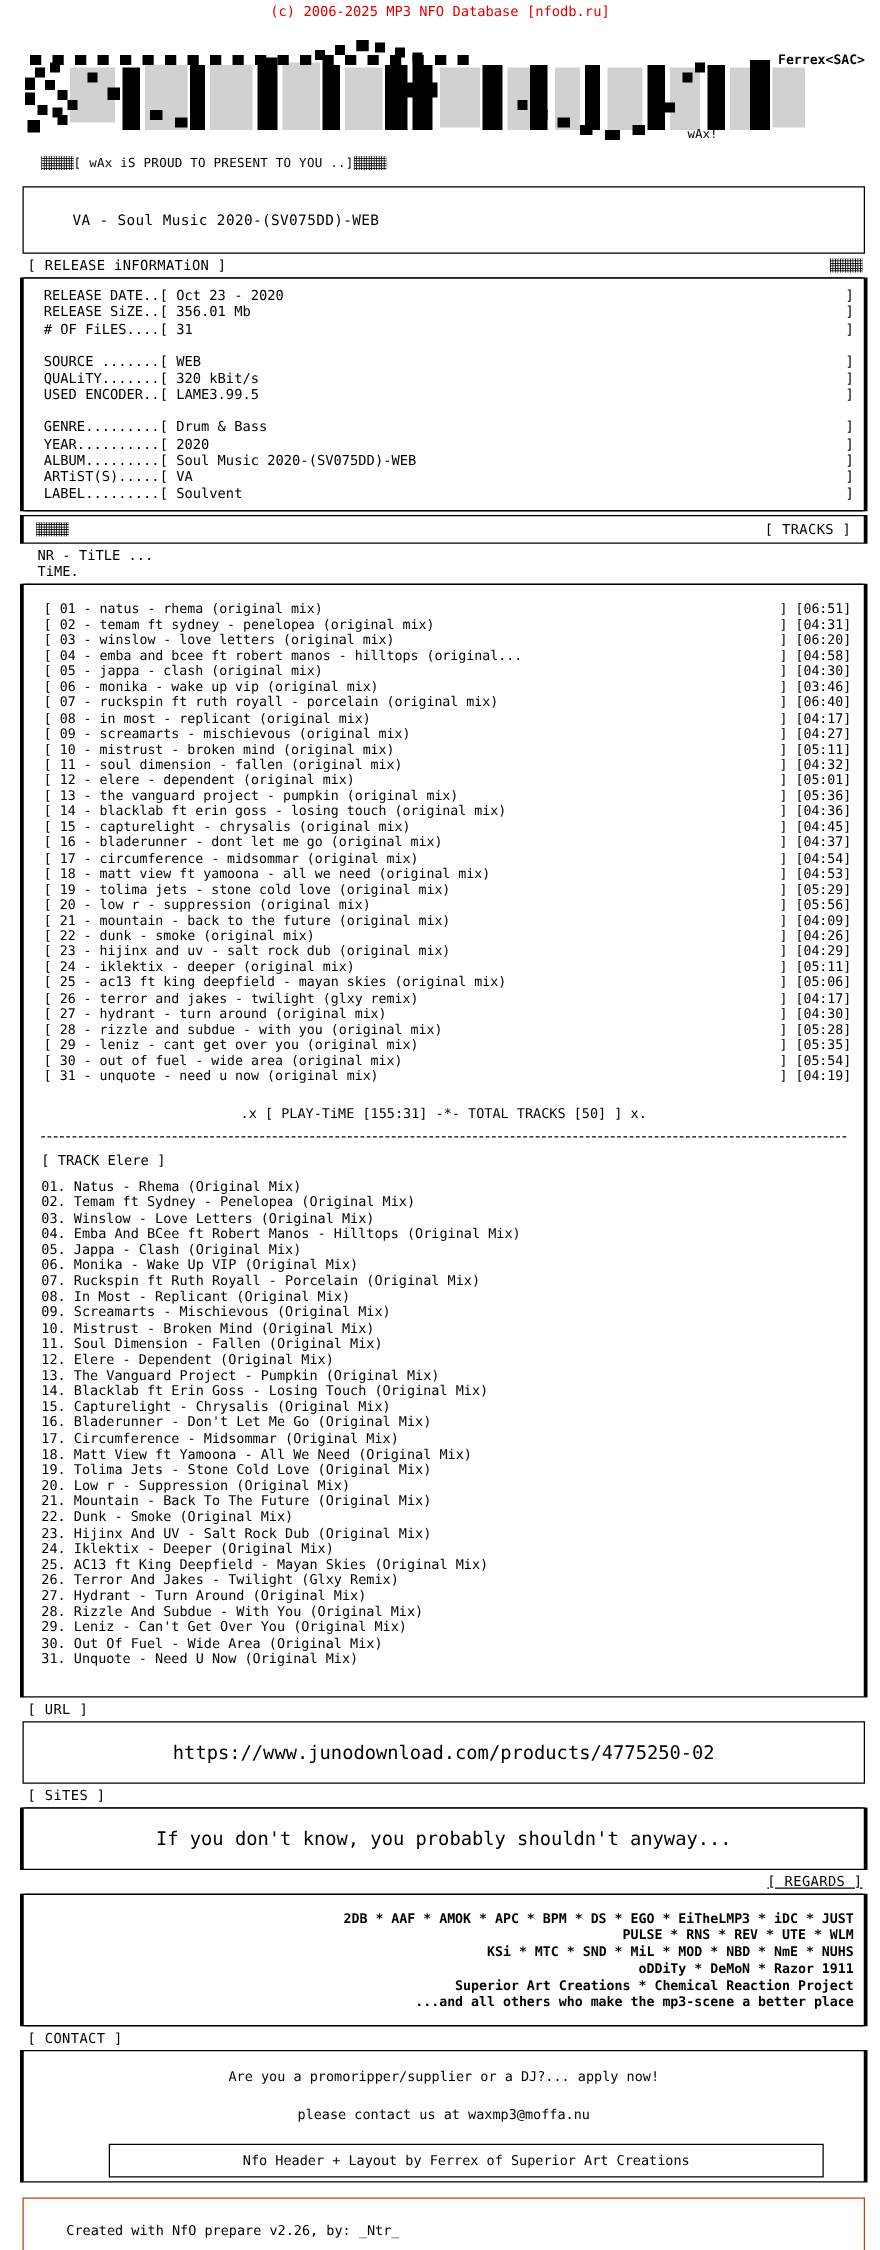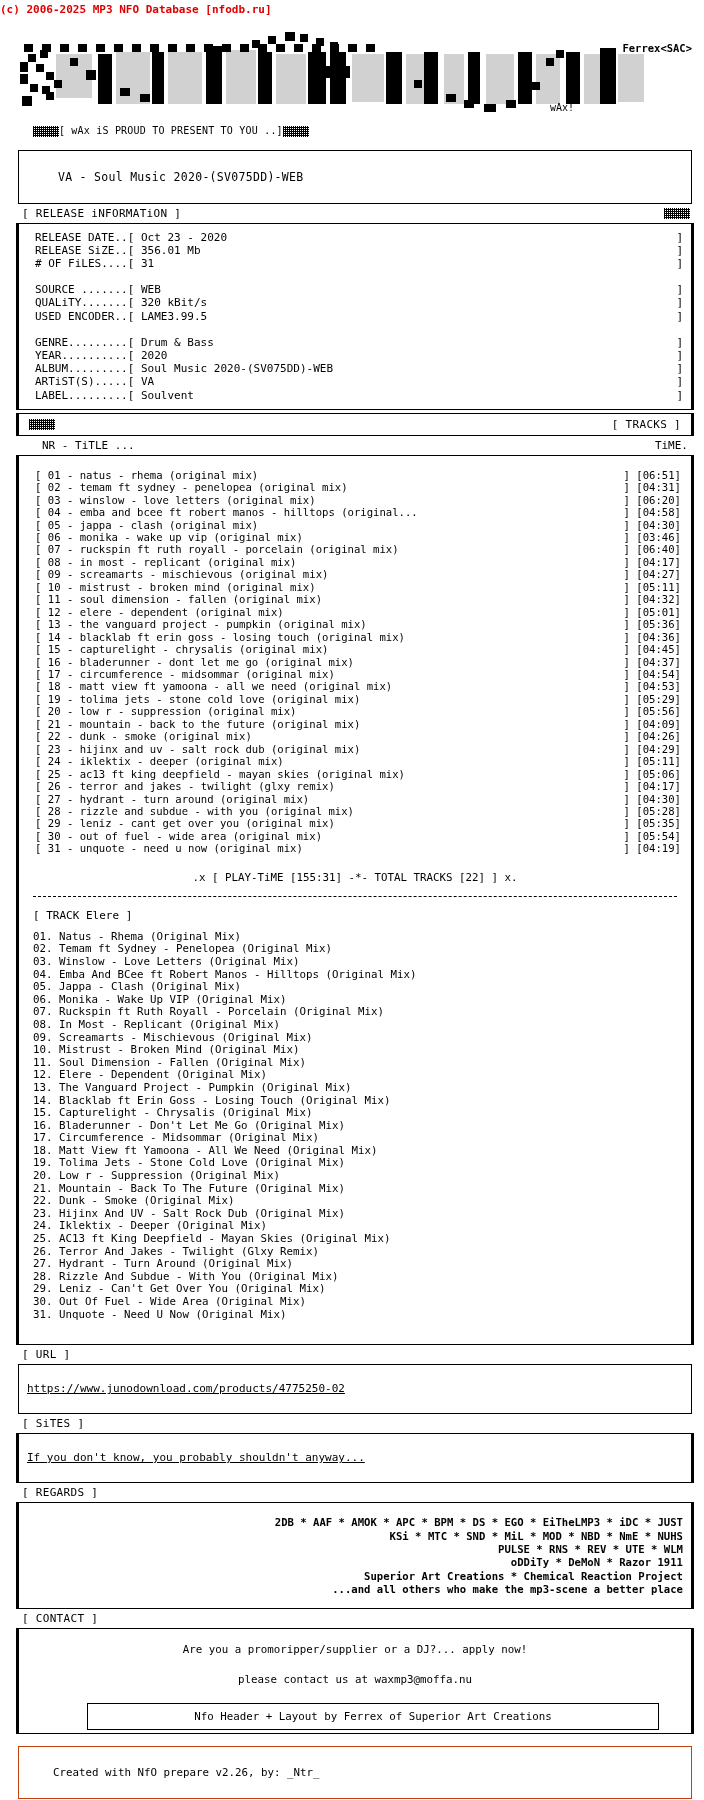--- a/index.html
+++ b/index.html
@@ -13,23 +13,24 @@
     color: #000000;
   }
   .page {
     width: 704px;
     position: relative;
     padding: 0;
     box-sizing: border-box;
   }
   
   .nfodb-bar {
+    text-align: center;
     color: #e00000;
     font-size: 11px;
-    font-weight: bold;
+    font-weight: normal;
     letter-spacing: 0px;
     padding: 3px 0 2px 0;
     font-family: "DejaVu Sans Mono", "Liberation Mono", monospace;
   }
   
   .logo-wrap {
     position: relative;
     height: 96px;
     overflow: hidden;
   }
@@ -76,21 +77,21 @@
   }
   .section-label {
     font-size: 11px;
     letter-spacing: 0.3px;
     padding: 3px 14px 3px 22px;
     white-space: pre;
     display: flex;
     justify-content: space-between;
     align-items: center;
   }
-  .section-label.right { justify-content: flex-start; }
+  .section-label.right { justify-content: flex-end; text-decoration: underline; }
   .dither {
     display: inline-block;
     width: 26px;
     height: 11px;
     background-image:
       repeating-linear-gradient(0deg, #000 0 1px, transparent 1px 2px),
       repeating-linear-gradient(90deg, #000 0 1px, transparent 1px 2px);
     background-size: 2px 2px;
     vertical-align: middle;
   }
@@ -106,22 +107,23 @@
     white-space: pre;
   }
   .info-row .k { white-space: pre; }
   .info-row .end { white-space: pre; }
   .spacer-row { height: 13px; }
 
   .colhead {
     font-size: 11px;
     display: flex;
     justify-content: space-between;
-    padding: 3px 16px 3px 42px;
-    white-space: pre;
+    padding: 3px 16px 3px 30px;
+    white-space: pre;
+    flex-direction: column;
   }
   .tracks-body {
     font-size: 10.6px;
     line-height: 12.45px;
     padding: 10px 2px 4px 8px;
     white-space: pre;
   }
   .trk {
     display: flex;
     justify-content: space-between;
@@ -145,25 +147,25 @@
     padding: 8px 0 9px 6px;
     white-space: pre;
   }
   .list-body {
     font-size: 10.8px;
     line-height: 12.6px;
     white-space: pre;
     padding: 0 0 20px 6px;
   }
   .center-body {
-    font-size: 11px;
+    text-align: center;
+    font-size: 15px;
     line-height: 14px;
     white-space: pre;
     padding: 14px 0 14px 0;
-    text-decoration: underline;
   }
   .regards-body {
     text-align: right;
     font-size: 10.6px;
     line-height: 13.4px;
     white-space: pre;
     padding: 10px 0 8px 0;
     font-weight: bold;
   }
   .contact-body {
@@ -311,21 +313,21 @@
     </div>
   </div>
 
   <div class="colhead">
     <span>NR - TiTLE ...</span>
     <span>TiME.</span>
   </div>
 
   <div class="frame double">
     <div class="tracks-body" id="tracks-body"><div class="trk"><span class="nm">[ 01 - natus - rhema (original mix)</span><span class="tm">] [06:51]</span></div><div class="trk"><span class="nm">[ 02 - temam ft sydney - penelopea (original mix)</span><span class="tm">] [04:31]</span></div><div class="trk"><span class="nm">[ 03 - winslow - love letters (original mix)</span><span class="tm">] [06:20]</span></div><div class="trk"><span class="nm">[ 04 - emba and bcee ft robert manos - hilltops (original...</span><span class="tm">] [04:58]</span></div><div class="trk"><span class="nm">[ 05 - jappa - clash (original mix)</span><span class="tm">] [04:30]</span></div><div class="trk"><span class="nm">[ 06 - monika - wake up vip (original mix)</span><span class="tm">] [03:46]</span></div><div class="trk"><span class="nm">[ 07 - ruckspin ft ruth royall - porcelain (original mix)</span><span class="tm">] [06:40]</span></div><div class="trk"><span class="nm">[ 08 - in most - replicant (original mix)</span><span class="tm">] [04:17]</span></div><div class="trk"><span class="nm">[ 09 - screamarts - mischievous (original mix)</span><span class="tm">] [04:27]</span></div><div class="trk"><span class="nm">[ 10 - mistrust - broken mind (original mix)</span><span class="tm">] [05:11]</span></div><div class="trk"><span class="nm">[ 11 - soul dimension - fallen (original mix)</span><span class="tm">] [04:32]</span></div><div class="trk"><span class="nm">[ 12 - elere - dependent (original mix)</span><span class="tm">] [05:01]</span></div><div class="trk"><span class="nm">[ 13 - the vanguard project - pumpkin (original mix)</span><span class="tm">] [05:36]</span></div><div class="trk"><span class="nm">[ 14 - blacklab ft erin goss - losing touch (original mix)</span><span class="tm">] [04:36]</span></div><div class="trk"><span class="nm">[ 15 - capturelight - chrysalis (original mix)</span><span class="tm">] [04:45]</span></div><div class="trk"><span class="nm">[ 16 - bladerunner - dont let me go (original mix)</span><span class="tm">] [04:37]</span></div><div class="trk"><span class="nm">[ 17 - circumference - midsommar (original mix)</span><span class="tm">] [04:54]</span></div><div class="trk"><span class="nm">[ 18 - matt view ft yamoona - all we need (original mix)</span><span class="tm">] [04:53]</span></div><div class="trk"><span class="nm">[ 19 - tolima jets - stone cold love (original mix)</span><span class="tm">] [05:29]</span></div><div class="trk"><span class="nm">[ 20 - low r - suppression (original mix)</span><span class="tm">] [05:56]</span></div><div class="trk"><span class="nm">[ 21 - mountain - back to the future (original mix)</span><span class="tm">] [04:09]</span></div><div class="trk"><span class="nm">[ 22 - dunk - smoke (original mix)</span><span class="tm">] [04:26]</span></div><div class="trk"><span class="nm">[ 23 - hijinx and uv - salt rock dub (original mix)</span><span class="tm">] [04:29]</span></div><div class="trk"><span class="nm">[ 24 - iklektix - deeper (original mix)</span><span class="tm">] [05:11]</span></div><div class="trk"><span class="nm">[ 25 - ac13 ft king deepfield - mayan skies (original mix)</span><span class="tm">] [05:06]</span></div><div class="trk"><span class="nm">[ 26 - terror and jakes - twilight (glxy remix)</span><span class="tm">] [04:17]</span></div><div class="trk"><span class="nm">[ 27 - hydrant - turn around (original mix)</span><span class="tm">] [04:30]</span></div><div class="trk"><span class="nm">[ 28 - rizzle and subdue - with you (original mix)</span><span class="tm">] [05:28]</span></div><div class="trk"><span class="nm">[ 29 - leniz - cant get over you (original mix)</span><span class="tm">] [05:35]</span></div><div class="trk"><span class="nm">[ 30 - out of fuel - wide area (original mix)</span><span class="tm">] [05:54]</span></div><div class="trk"><span class="nm">[ 31 - unquote - need u now (original mix)</span><span class="tm">] [04:19]</span></div></div>
-    <div class="playtime">.x [ PLAY-TiME [155:31] -*- TOTAL TRACKS [22] ] x.</div>
+    <div class="playtime">.x [ PLAY-TiME [155:31] -*- TOTAL TRACKS [50] ] x.</div>
     <div class="dashrule"></div>
     <div class="list-head">[ TRACK Elere ]</div>
     <div class="list-body" id="tracklist-body"><div>01. Natus - Rhema (Original Mix)</div><div>02. Temam ft Sydney - Penelopea (Original Mix)</div><div>03. Winslow - Love Letters (Original Mix)</div><div>04. Emba And BCee ft Robert Manos - Hilltops (Original Mix)</div><div>05. Jappa - Clash (Original Mix)</div><div>06. Monika - Wake Up VIP (Original Mix)</div><div>07. Ruckspin ft Ruth Royall - Porcelain (Original Mix)</div><div>08. In Most - Replicant (Original Mix)</div><div>09. Screamarts - Mischievous (Original Mix)</div><div>10. Mistrust - Broken Mind (Original Mix)</div><div>11. Soul Dimension - Fallen (Original Mix)</div><div>12. Elere - Dependent (Original Mix)</div><div>13. The Vanguard Project - Pumpkin (Original Mix)</div><div>14. Blacklab ft Erin Goss - Losing Touch (Original Mix)</div><div>15. Capturelight - Chrysalis (Original Mix)</div><div>16. Bladerunner - Don't Let Me Go (Original Mix)</div><div>17. Circumference - Midsommar (Original Mix)</div><div>18. Matt View ft Yamoona - All We Need (Original Mix)</div><div>19. Tolima Jets - Stone Cold Love (Original Mix)</div><div>20. Low r - Suppression (Original Mix)</div><div>21. Mountain - Back To The Future (Original Mix)</div><div>22. Dunk - Smoke (Original Mix)</div><div>23. Hijinx And UV - Salt Rock Dub (Original Mix)</div><div>24. Iklektix - Deeper (Original Mix)</div><div>25. AC13 ft King Deepfield - Mayan Skies (Original Mix)</div><div>26. Terror And Jakes - Twilight (Glxy Remix)</div><div>27. Hydrant - Turn Around (Original Mix)</div><div>28. Rizzle And Subdue - With You (Original Mix)</div><div>29. Leniz - Can't Get Over You (Original Mix)</div><div>30. Out Of Fuel - Wide Area (Original Mix)</div><div>31. Unquote - Need U Now (Original Mix)</div></div>
   </div>
 
   <div class="section-label">
     <span>[ URL ]</span>
   </div>
   <div class="frame">
     <div class="center-body">https://www.junodownload.com/products/4775250-02</div>
@@ -335,21 +337,21 @@
     <span>[ SiTES ]</span>
   </div>
   <div class="frame double">
     <div class="center-body">If you don't know, you probably shouldn't anyway...</div>
   </div>
 
   <div class="section-label right">
     <span>[ REGARDS ]</span>
   </div>
   <div class="frame double">
-    <div class="regards-body" id="regards-body"><div>2DB * AAF * AMOK * APC * BPM * DS * EGO * EiTheLMP3 * iDC * JUST</div><div>KSi * MTC * SND * MiL * MOD * NBD * NmE * NUHS</div><div>PULSE * RNS * REV * UTE * WLM</div><div>oDDiTy * DeMoN * Razor 1911</div><div>Superior Art Creations * Chemical Reaction Project</div><div>...and all others who make the mp3-scene a better place</div></div>
+    <div class="regards-body" id="regards-body"><div>2DB * AAF * AMOK * APC * BPM * DS * EGO * EiTheLMP3 * iDC * JUST</div><div>PULSE * RNS * REV * UTE * WLM</div><div>KSi * MTC * SND * MiL * MOD * NBD * NmE * NUHS</div><div>oDDiTy * DeMoN * Razor 1911</div><div>Superior Art Creations * Chemical Reaction Project</div><div>...and all others who make the mp3-scene a better place</div></div>
   </div>
 
   <div class="section-label">
     <span>[ CONTACT ]</span>
   </div>
   <div class="frame double">
     <div class="contact-body" id="contact-body"><div>Are you a promoripper/supplier or a DJ?... apply now!</div><div>&nbsp;</div><div>please contact us at waxmp3@moffa.nu</div></div>
     <div class="credit-box">Nfo Header + Layout by Ferrex of Superior Art Creations</div>
   </div>
 

